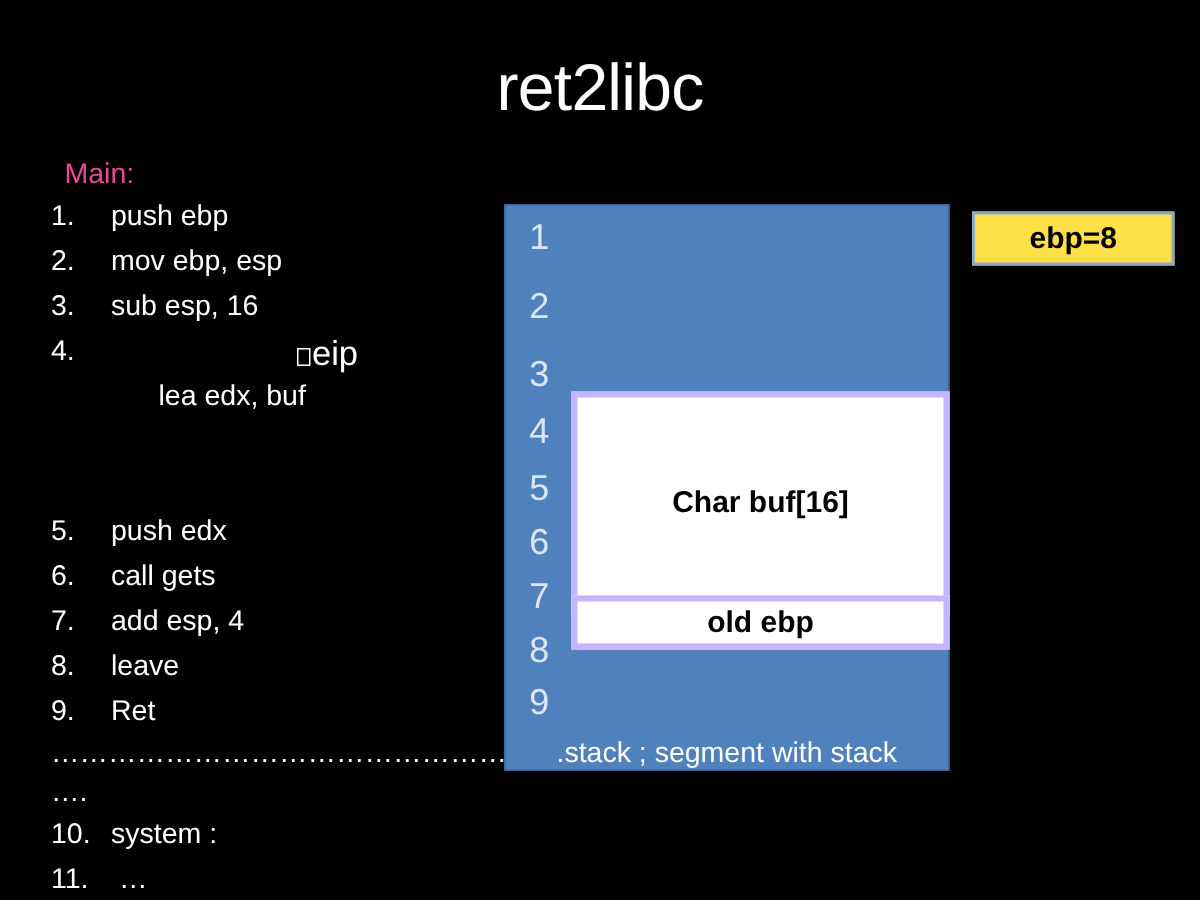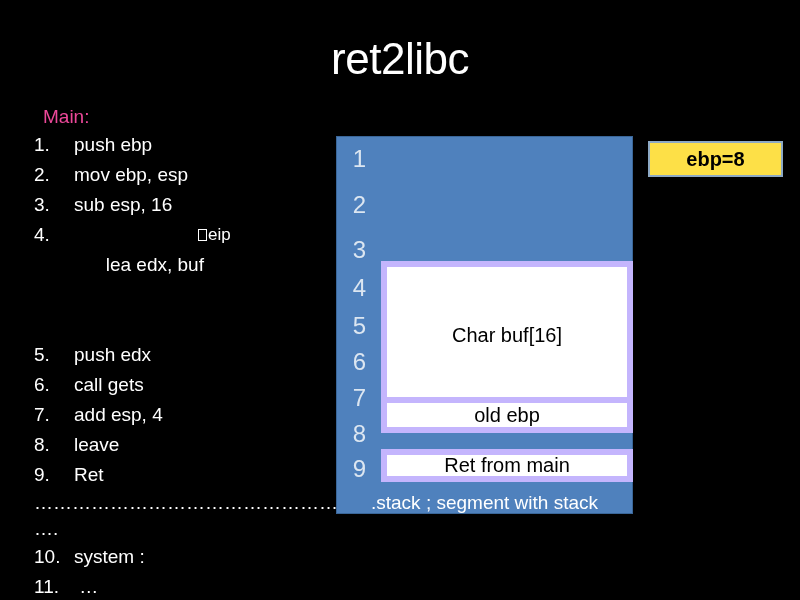--- a/index.html
+++ b/index.html
@@ -58,21 +58,21 @@
     box-sizing: border-box;
   }
   .code-text {
     flex: 1 1 auto;
     position: relative;
   }
   .code-annot {
     position: absolute;
     left: 124px;
     top: 0;
-    font-size: 17px;
+    font-size: 23px;
     white-space: pre;
   }
   .glyph-box {
     display: inline-block;
     width: 9px;
     height: 12px;
     border: 1px solid #ffffff;
     box-sizing: border-box;
     vertical-align: -1px;
     margin-right: 1px;
@@ -118,24 +118,24 @@
     left: 0;
     width: 45px;
     text-align: center;
     font-size: 24px;
     line-height: 24px;
     color: #DCE6F1;
   }
   .stack-cell {
     position: absolute;
     background: #ffffff;
-    border: 6px solid #c4b5fd;
+    border: 4px solid #c4b5fd;
     box-sizing: border-box;
     color: #000000;
-    font-weight: normal;
+    font-weight: bold;
     display: flex;
     align-items: center;
     justify-content: center;
     text-align: center;
   }
   #stack-cell-buf {
     left: 44px;
     top: 124px;
     width: 252px;
     height: 149px;
@@ -270,19 +270,18 @@
     <div class="stack-index" style="top:213px;">6</div>
     <div class="stack-index" style="top:249px;">7</div>
     <div class="stack-index" style="top:285px;">8</div>
     <div class="stack-index" style="top:320px;">9</div>
   </div>
 
   <div class="stack-cell" id="stack-cell-buf">Char buf[16]</div>
 
   <div class="stack-cell" id="stack-cell-oldebp">old ebp</div>
 
-  <div class="stack-cell" id="stack-cell-ret">Ret from main</div>
 
   <div id="stack-caption">.stack ; segment with stack</div>
 
 </div>
 
 <div id="ebp-box">ebp=8</div>
 
 </body></html>

